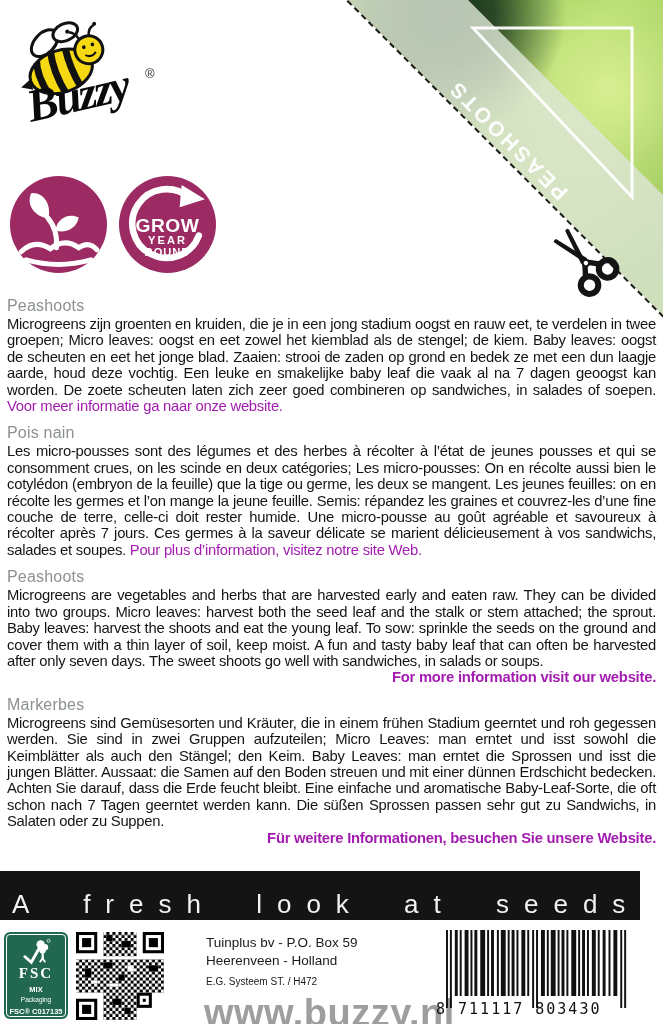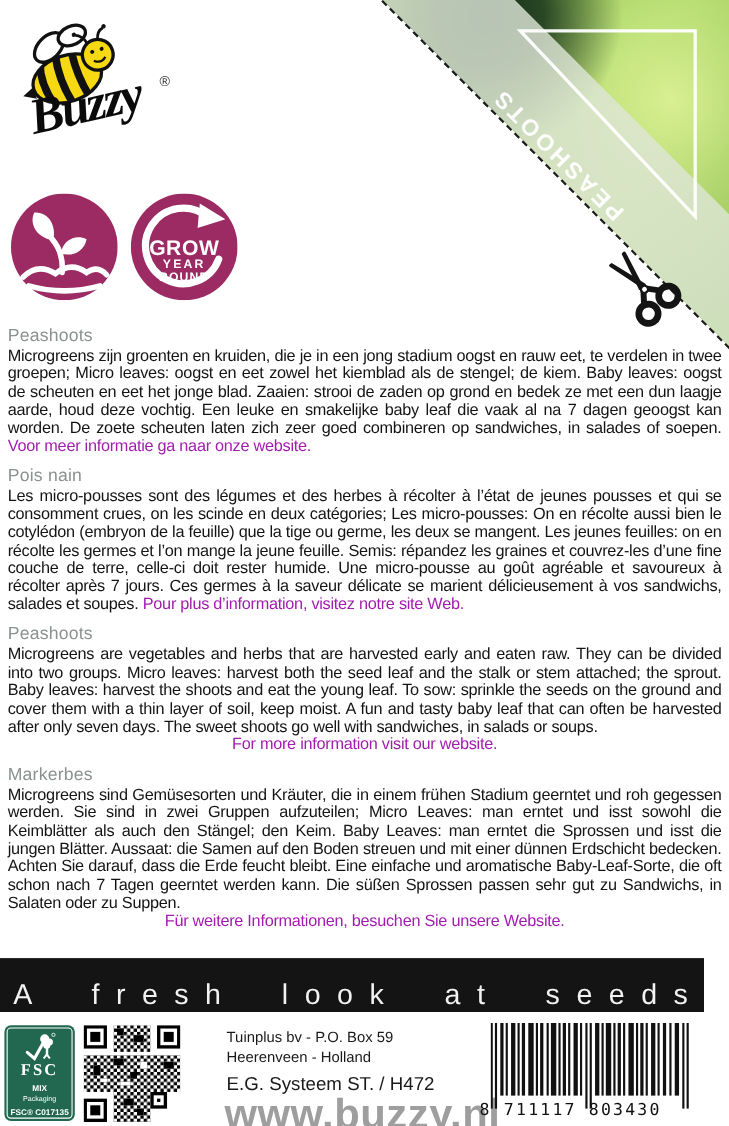--- a/index.html
+++ b/index.html
@@ -35,42 +35,42 @@
   .badges{position:absolute;left:10px;top:176px;display:flex;gap:12px;}
   .badge{width:97px;height:97px;}
 
   
   .text-blocks{position:absolute;left:7px;top:297px;width:649px;}
   .section{margin-bottom:10px;}
   .section h2{margin:0 0 1px 0;font-size:16px;font-weight:500;color:#8b918f;letter-spacing:.2px;}
   .section p{margin:0;font-size:14.8px;line-height:16.4px;letter-spacing:-0.25px;
     text-align:justify;color:#141414;}
   .weblink{color:#a21caf;}
-  .weblink.block{display:block;text-align:center;}
+  .weblink.block{display:block;text-align:right;font-weight:bold;}
 
   
   .banner{position:absolute;left:0;top:871px;width:640px;height:49px;background:#141414;
     display:flex;align-items:flex-end;}
   .banner span{color:#f2f2f2;font-size:26px;letter-spacing:15px;word-spacing:18px;
     padding-left:12px;white-space:nowrap;}
 
   
   .fsc{position:absolute;left:4px;top:932px;width:64px;height:87px;background:#226850;
     border-radius:6px;}
   .fsc-inner{position:absolute;inset:2px;border:1px solid #fff;border-radius:4px;
     display:flex;flex-direction:column;align-items:center;color:#fff;}
   .fsc-inner svg{margin-top:3px;}
   .fsc-acronym{font-family:"Liberation Serif",serif;font-size:15px;font-weight:bold;
     letter-spacing:2px;line-height:15px;}
   .fsc-mix{font-size:7.5px;font-weight:bold;margin-top:4px;}
   .fsc-pack{font-size:6.5px;margin-top:2px;}
   .fsc-lic{font-size:7.5px;font-weight:bold;margin-top:4px;white-space:nowrap;}
   .qr{position:absolute;left:76px;top:932px;width:88px;height:88px;}
   .addr{position:absolute;left:206px;top:934px;font-size:13.5px;line-height:18px;color:#1a1a1a;}
-  .sysline{position:absolute;left:206px;top:976px;font-size:17px;color:#1a1a1a;}
+  .sysline{position:absolute;left:206px;top:976px;font-size:10px;color:#1a1a1a;}
   .website{position:absolute;left:204px;top:992px;font-size:38px;font-weight:bold;
     color:#9e9e9e;letter-spacing:0.5px;}
   .barcode{position:absolute;left:446px;top:930px;width:186px;height:78px;}
   .barcode-digits{position:absolute;left:436px;top:1000px;width:206px;text-align:left;
     font-family:"DejaVu Sans Mono",monospace;font-size:15px;letter-spacing:2px;color:#111;}
 </style>
 </head>
 <body>
 
 <div class="page">

